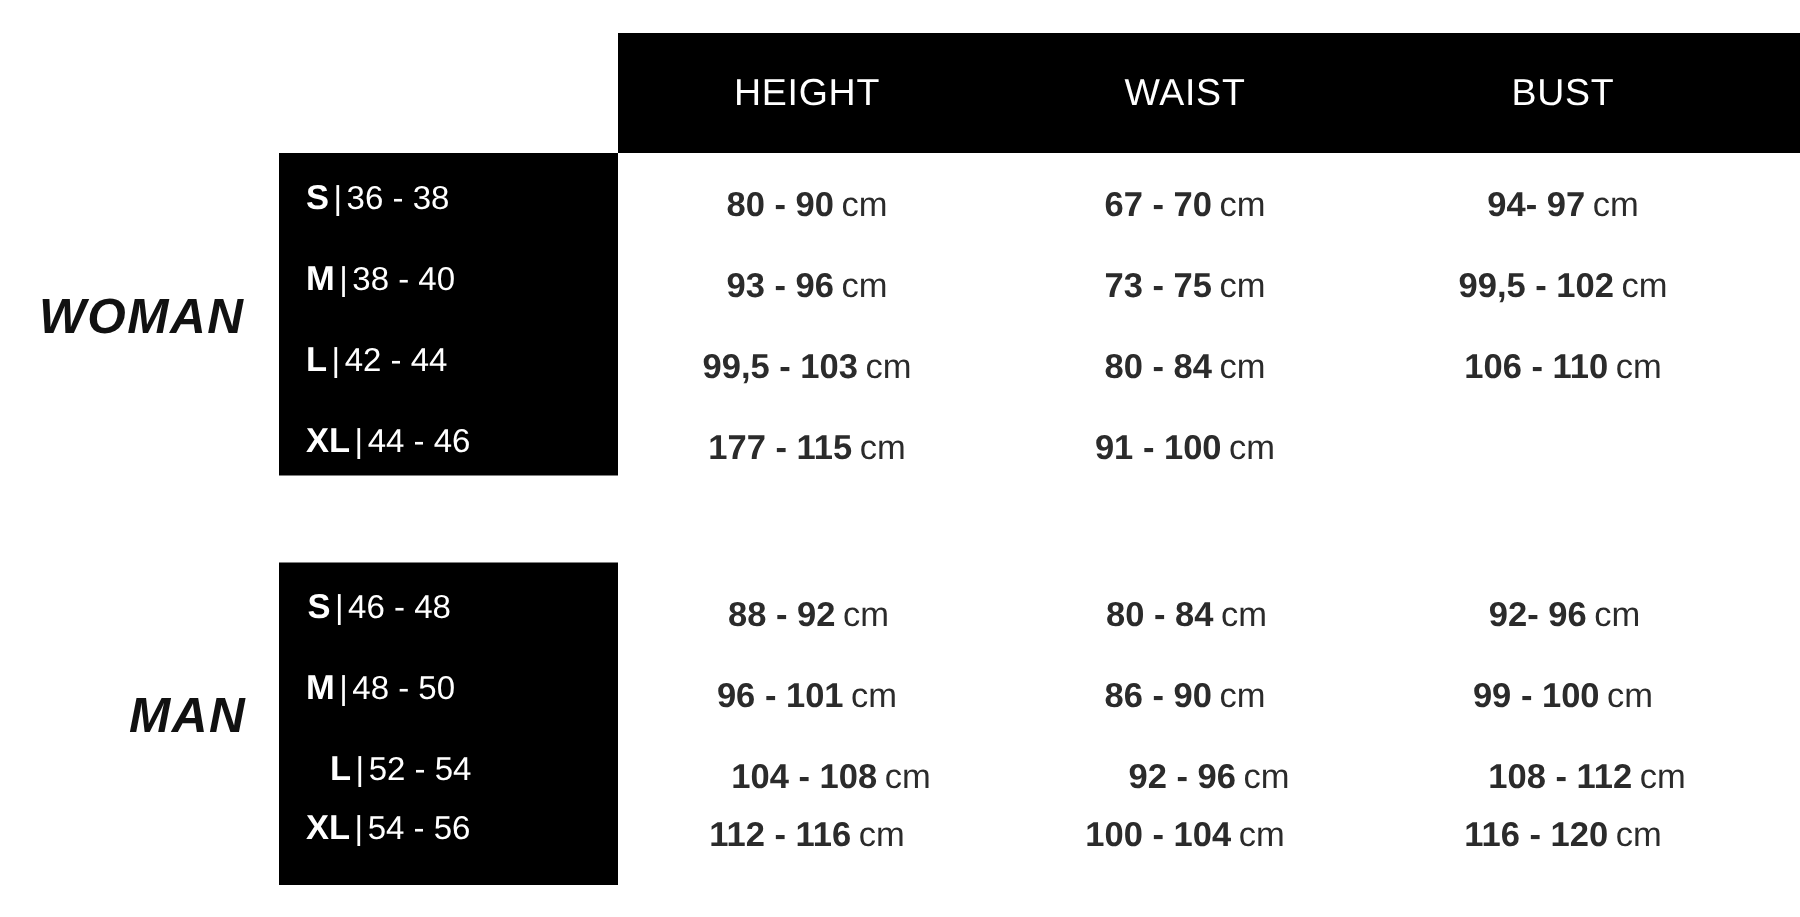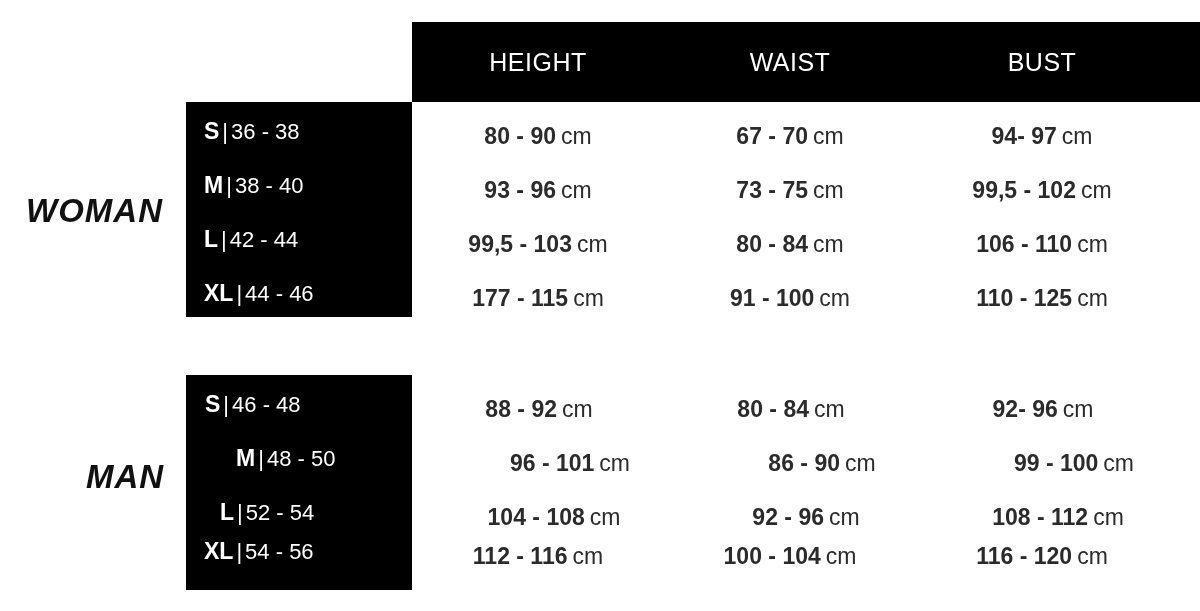--- a/index.html
+++ b/index.html
@@ -174,41 +174,38 @@
   <div class="row" style="top:266px;">
     <div class="size-cell">
       <span class="sz">XL</span><span class="sep">|</span><span class="eu">44 - 46</span>
     </div>
     <div class="meas-cell">
       <span class="val">177 - 115</span><span class="unit">cm</span>
     </div>
     <div class="meas-cell">
       <span class="val">91 - 100</span><span class="unit">cm</span>
     </div>
-    <div class="meas-cell">
-      <span class="val">110 - 125</span><span class="unit">cm</span>
-    </div>
   </div>
 
   <div class="row" style="top:377px;justify-content:center;">
     <div class="size-cell">
       <span class="sz">S</span><span class="sep">|</span><span class="eu">46 - 48</span>
     </div>
     <div class="meas-cell">
       <span class="val">88 - 92</span><span class="unit">cm</span>
     </div>
     <div class="meas-cell">
       <span class="val">80 - 84</span><span class="unit">cm</span>
     </div>
     <div class="meas-cell">
       <span class="val">92- 96</span><span class="unit">cm</span>
     </div>
   </div>
 
-  <div class="row" style="top:431px;padding-left:32px;">
+  <div class="row" style="top:431px;">
     <div class="size-cell">
       <span class="sz">M</span><span class="sep">|</span><span class="eu">48 - 50</span>
     </div>
     <div class="meas-cell">
       <span class="val">96 - 101</span><span class="unit">cm</span>
     </div>
     <div class="meas-cell">
       <span class="val">86 - 90</span><span class="unit">cm</span>
     </div>
     <div class="meas-cell">

